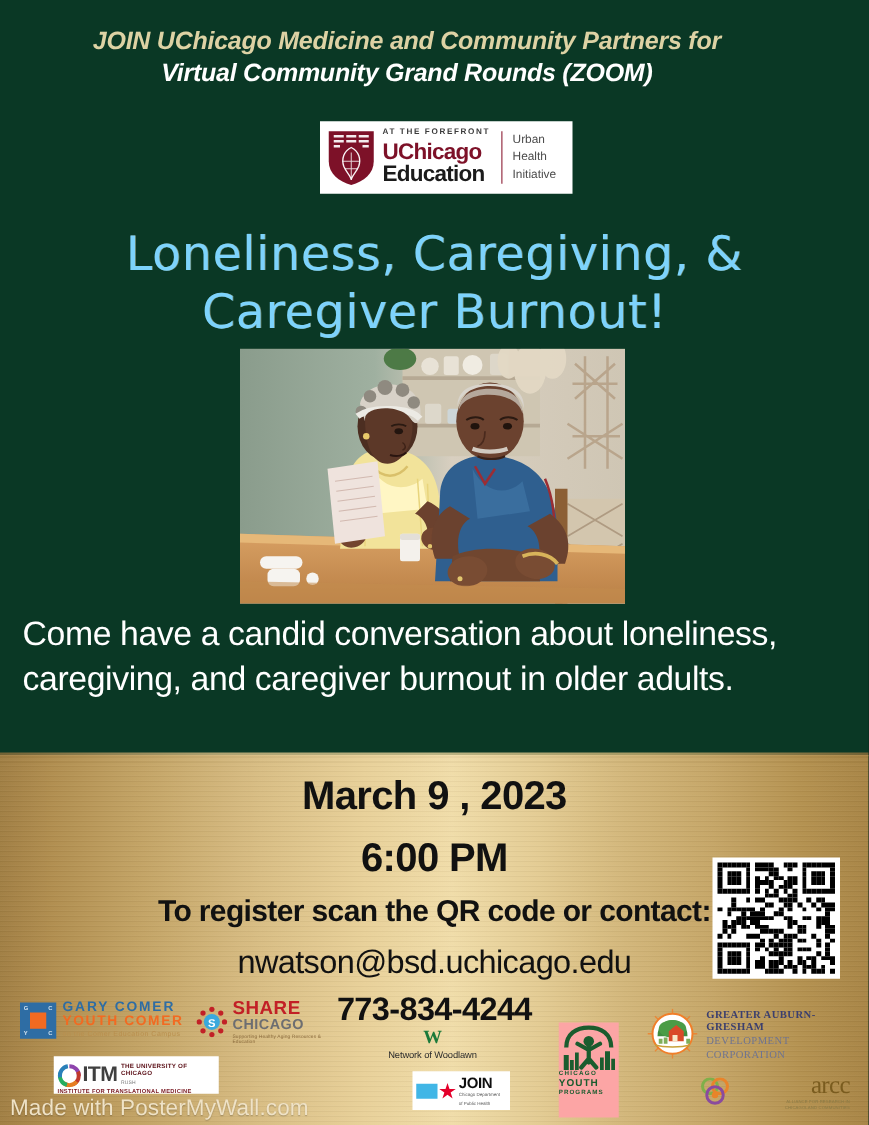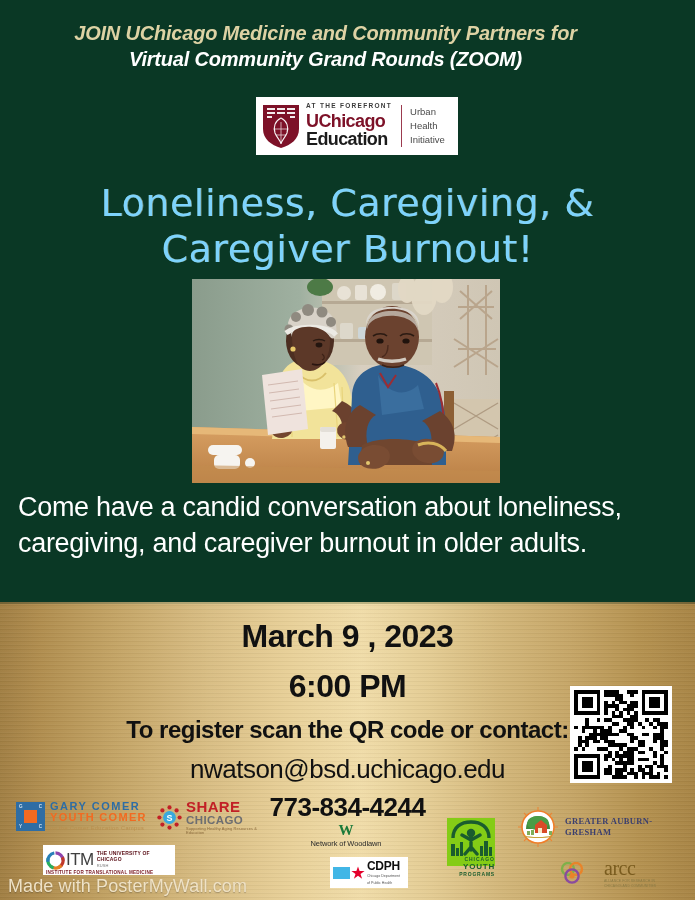--- a/index.html
+++ b/index.html
@@ -243,21 +243,21 @@
   .sh { left: 157px; top: 801px; width: 108px; height: 32px; display:flex; align-items:center; }
   .sh-mark { width: 25px; height: 25px; flex:0 0 auto; }
   .sh-words { margin-left: 4px; line-height: 1.05; }
   .sh-l1 { font-size: 15px; font-weight: bold; color: #c22026; letter-spacing: .4px; }
   .sh-l2 { font-size: 11.5px; font-weight: bold; color: #6d6e71; letter-spacing: .4px; }
   .sh-l3 { font-size: 3.9px; color: #8a6a3c; margin-top: 1px; letter-spacing: .1px; }
 
   
   .itm { left: 43px; top: 845px; width: 132px; height: 30px; background:#fff; display:flex; align-items:center; }
   .itm-ring { width: 19px; height:19px; margin-left:3px; flex:0 0 auto; }
-  .itm-txt { font-size: 17px; font-weight: normal; color:#3f3f3f; letter-spacing:-.5px; margin-left:1px; }
+  .itm-txt { font-size: 17px; font-weight: bold; color:#3f3f3f; letter-spacing:-.5px; margin-left:1px; }
   .itm-right { margin-left:3px; line-height:1.1; }
   .itm-r1 { font-size:5px; color:#5a0e16; font-weight:bold; letter-spacing:.2px; }
   .itm-r2 { font-size:4px; color:#777; letter-spacing:.1px; margin-top:2px;}
   .itm-cap { position:absolute; left:3px; bottom:0px; font-size:4.6px; color:#7a1b24; font-weight:bold; letter-spacing:.25px; }
 
   
   .cl { left: 228px; top: 845px; width: 92px; height: 42px; text-align:center; }
   .cl svg { display:block; margin: 0 auto; }
   .cl-cap { font-size: 7px; color:#171717; font-family:"Liberation Serif", serif; font-weight:bold; letter-spacing:.2px; margin-top:1px; }
 
@@ -268,38 +268,38 @@
 
   
   .cdph { left: 330px; top: 857px; width: 78px; height: 31px; background:#fff; display:flex; align-items:center; }
   .cdph-flag { width: 17px; height: 12px; background:#41b6e6; margin-left:3px; flex:0 0 auto;}
   .cdph-star { width: 14px; height: 14px; margin-left:1px; flex:0 0 auto;}
   .cdph-w { margin-left:2px; line-height:1;}
   .cdph-l1 { font-size: 12px; font-weight:bold; color:#0f0f0f; letter-spacing:-.3px;}
   .cdph-l2 { font-size: 3.6px; color:#555; margin-top:2px; line-height:1.25;}
 
   
-  .cyp { left: 447px; top: 818px; width: 48px; height: 48px; background:#84cc16; text-align:right; }
+  .cyp { left: 447px; top: 818px; width: 48px; height: 76px; background:#fca5a5; text-align:left; }
   .cyp svg { display:block; margin: 2px auto 0; }
   .cyp-w { line-height:1.12; margin-top:1px; }
   .cyp-l1 { font-size:5px; font-weight:bold; color:#1a5c2e; letter-spacing:1px;}
   .cyp-l2 { font-size:8px; font-weight:bold; color:#1a5c2e; letter-spacing:.8px;}
   .cyp-l3 { font-size:5px; font-weight:bold; color:#1a5c2e; letter-spacing:.8px;}
 
   
   .gag { left: 518px; top: 806px; width: 170px; height: 42px; display:flex; align-items:center; }
   .gag-badge { width: 40px; height: 40px; flex:0 0 auto; position:relative;}
   .gag-words { margin-left:7px; line-height:1.25; }
   .gag-l1 { font-size: 8.5px; font-weight:bold; color:#3b3f6e; letter-spacing:.35px; font-family:"Liberation Serif", serif;}
   .gag-l2 { font-size: 8.5px; color:#6f7490; letter-spacing:.35px; font-family:"Liberation Serif", serif;}
 
   
   .arcc { left: 560px; top: 855px; width: 120px; height: 36px; display:flex; align-items:center; }
   .arcc-mark { width: 27px; height: 22px; flex:0 0 auto; position:relative; }
-  .arcc-w { margin-left:17px; }
+  .arcc-w { margin-left:17px;text-align:right; }
   .arcc-l1 { font-size: 20px; color:#7a5c1f; font-family:"Liberation Serif", serif; letter-spacing:-.5px; line-height:1;}
   .arcc-l2 { font-size: 3.4px; color:#8a7a45; letter-spacing:.1px; line-height:1.3; margin-top:1px;}
 
   
   .watermark {
     position: absolute;
     left: 8px; top: 876px;
     font-size: 18px;
     color: #efe2c6;
     letter-spacing: .1px;
@@ -1181,21 +1181,21 @@
   </div>
 
   <div class="logo cdph">
     <div class="cdph-flag"></div>
     <div class="cdph-star">
       <svg width="14" height="14" viewBox="0 0 14 14">
         <polygon fill="#e4002b" points="7,0.4 8.6,5.1 13.6,5.1 9.5,8 11.1,12.8 7,9.8 2.9,12.8 4.5,8 0.4,5.1 5.4,5.1"></polygon>
       </svg>
     </div>
     <div class="cdph-w">
-      <div class="cdph-l1">CDPH</div>
+      <div class="cdph-l1">JOIN</div>
       <div class="cdph-l2">Chicago Department</div>
       <div class="cdph-l2">of Public Health</div>
     </div>
   </div>
 
   <div class="logo cyp">
     <div>
       <svg width="44" height="36" viewBox="0 0 44 36">
         <path d="M4 18 C4 7 12 2 22 2 C32 2 40 7 40 18" fill="none" stroke="#1a5c2e" stroke-width="3.4"></path>
         <circle cx="22" cy="13" r="4.2" fill="#1a5c2e"></circle>
@@ -1232,20 +1232,21 @@
         <g fill="#7fae5a">
           <rect x="9" y="24" width="3" height="4"></rect>
             <rect x="13" y="23" width="3" height="5"></rect>
           <rect x="31" y="24" width="3" height="4"></rect>
         </g>
         <path d="M6 29 C13 31 27 31 34 29" stroke="#c8a13a" stroke-width="1.2" fill="none"></path>
       </svg>
     </div>
     <div class="gag-words">
       <div class="gag-l1">GREATER AUBURN-GRESHAM</div>
+      <div class="gag-l2">DEVELOPMENT CORPORATION</div>
     </div>
   </div>
 
   <div class="logo arcc">
     <div class="arcc-mark">
       <svg width="27" height="22" viewBox="0 0 27 22">
         <circle cx="8" cy="7" r="6" fill="none" stroke="#7fb04a" stroke-width="2.4"></circle>
         <circle cx="16" cy="7" r="6" fill="none" stroke="#e8842a" stroke-width="2.4"></circle>
         <circle cx="12" cy="14" r="6.6" fill="none" stroke="#8a4b9e" stroke-width="2.4"></circle>
         <circle cx="12" cy="14" r="2.6" fill="#e8842a"></circle>

